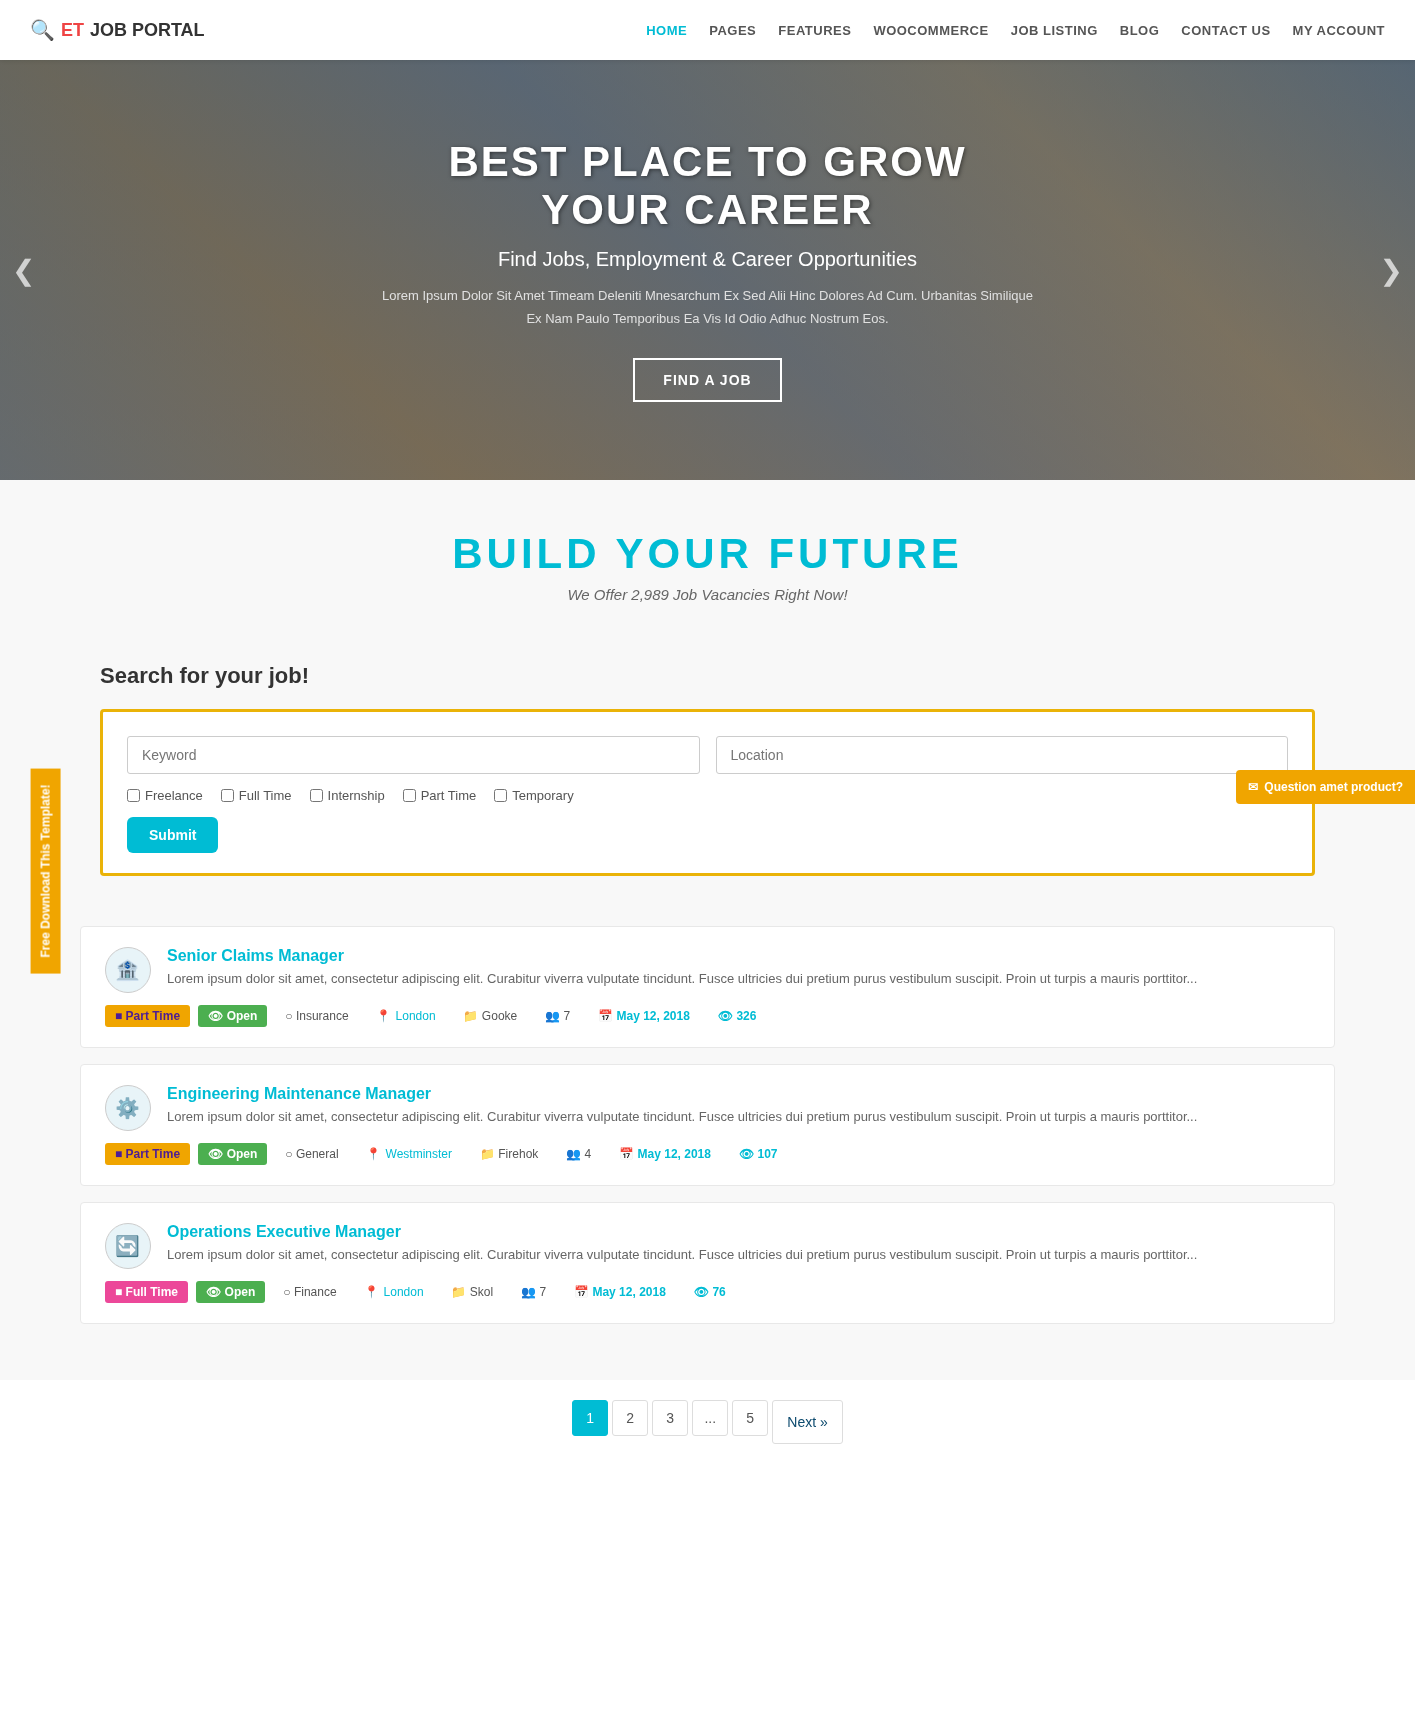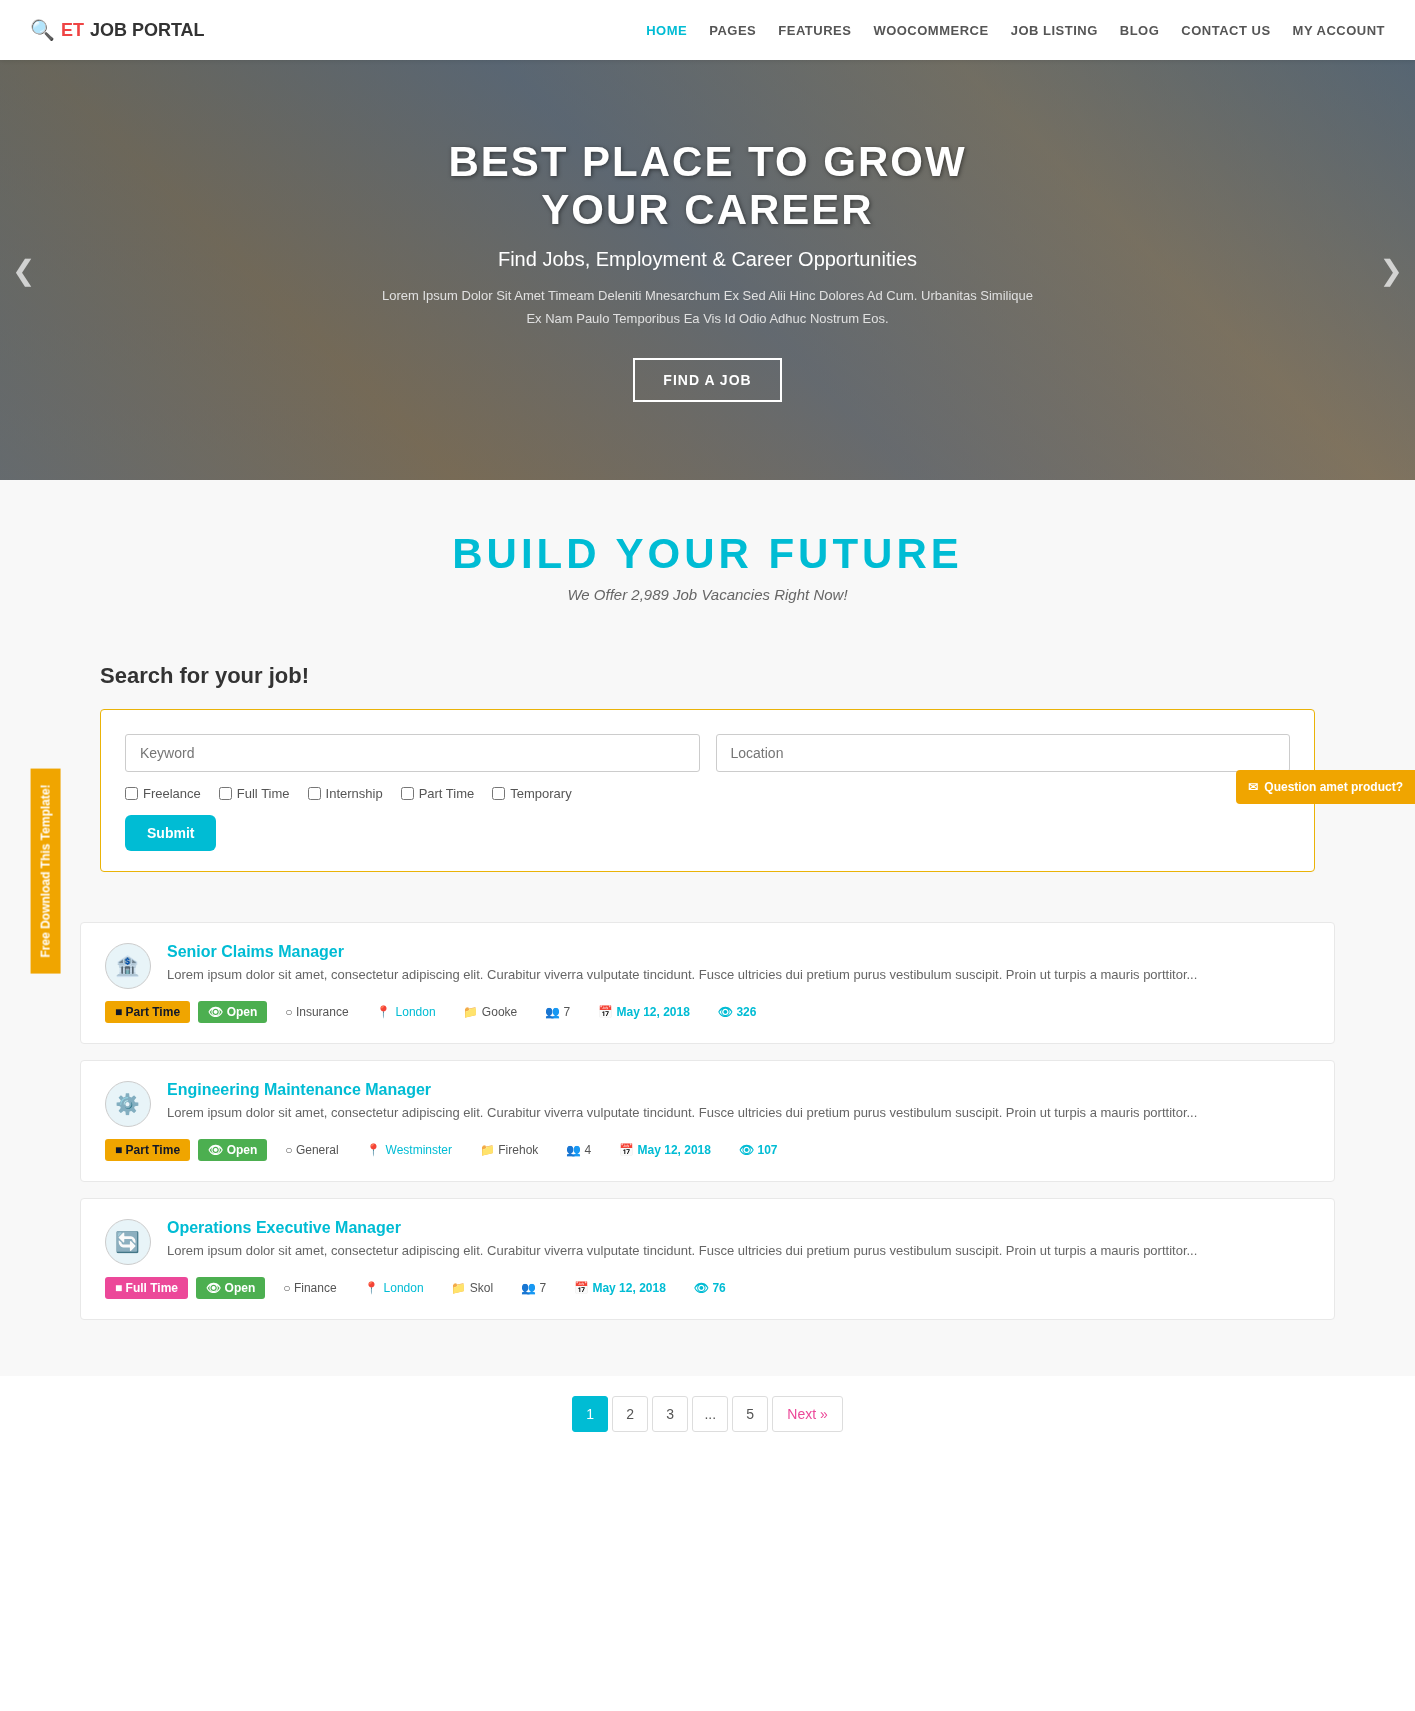--- a/index.html
+++ b/index.html
@@ -59,21 +59,21 @@
       text-align: center; padding: 50px 20px 30px;
       background: #f8f8f8;
     }
     .build-title { font-size: 42px; font-weight: bold; color: #00bcd4; letter-spacing: 4px; text-transform: uppercase; }
     .build-sub { font-style: italic; color: #666; font-size: 15px; margin-top: 8px; }
 
     
     .search-section { padding: 30px 100px 40px; background: #f8f8f8; }
     .search-heading { font-size: 22px; font-weight: bold; margin-bottom: 20px; color: #333; }
     .search-box {
-      background: #fff; border: 1px solid #eab308; border-radius: 4px;
+      background: #fff; border: 3px solid #eab308; border-radius: 4px;
       padding: 24px 24px 20px;
     }
     .search-row { display: flex; gap: 16px; margin-bottom: 14px; }
     .search-input {
       flex: 1; border: 1px solid #ccc; border-radius: 3px; padding: 10px 14px;
       font-size: 14px; color: #888; outline: none;
     }
     .search-checkboxes { display: flex; gap: 18px; align-items: center; margin-bottom: 14px; flex-wrap: wrap; }
     .search-checkboxes label { display: flex; align-items: center; gap: 5px; font-size: 13px; color: #555; cursor: pointer; }
     .submit-btn {
@@ -90,40 +90,40 @@
       display: flex; align-items: center; justify-content: center;
       font-size: 20px; flex-shrink: 0; border: 1px solid #ccc;
     }
     .job-title { font-size: 16px; font-weight: bold; color: #00bcd4; margin-bottom: 4px; cursor: pointer; }
     .job-desc { font-size: 13px; color: #666; line-height: 1.6; }
     .job-tags { display: flex; gap: 8px; flex-wrap: wrap; align-items: center; margin-top: 12px; }
     .tag {
       display: inline-flex; align-items: center; gap: 4px;
       padding: 4px 10px; border-radius: 3px; font-size: 12px; font-weight: bold;
     }
-    .tag-parttime { background: #f0a500; color: #0f172a; }
+    .tag-parttime { background: #f0a500; color: #4c1d95; }
     .tag-fulltime { background: #ec4899; color: #fff; }
     .tag-open { background: #4caf50; color: #fff; }
     .tag-meta { background: transparent; color: #555; font-weight: normal; font-size: 12px; }
     .tag-meta span { color: #555; }
     .tag-date { color: #00bcd4; font-size: 12px; }
     .tag-views { color: #00bcd4; font-size: 12px; }
 
     
     .pagination { display: flex; justify-content: center; gap: 4px; padding: 20px 0 40px; }
     .page-btn {
       width: 36px; height: 36px; display: flex; align-items: center; justify-content: center;
       border: 1px solid #ddd; background: #fff; font-size: 14px; cursor: pointer;
       border-radius: 3px; color: #555;
     }
     .page-btn.active { background: #00bcd4; color: #fff; border-color: #00bcd4; }
     .page-btn-next {
-      padding: 0 14px; height: 36px; display: flex; align-items: center;
+      padding: 0 14px; height: 44px; display: flex; align-items: center;
       border: 1px solid #ddd; background: #fff; font-size: 14px; cursor: pointer;
-      border-radius: 3px; color: #ec4899; gap: 4px;
+      border-radius: 3px; color: #0c4a6e; gap: 4px;
     }
 
     
     .hero-bg {
       position: absolute; inset: 0;
       background: linear-gradient(rgba(50,60,70,0.5), rgba(80,70,60,0.5)),
         repeating-linear-gradient(45deg, #7a8fa0 0%, #a09070 25%, #8090a0 50%, #b0a080 75%, #7a8fa0 100%);
       z-index: 0;
     }
   </style>

